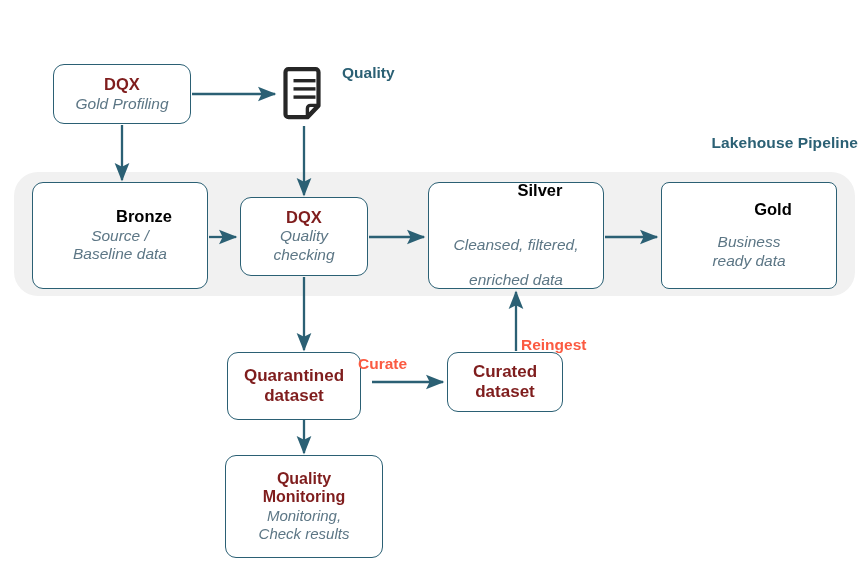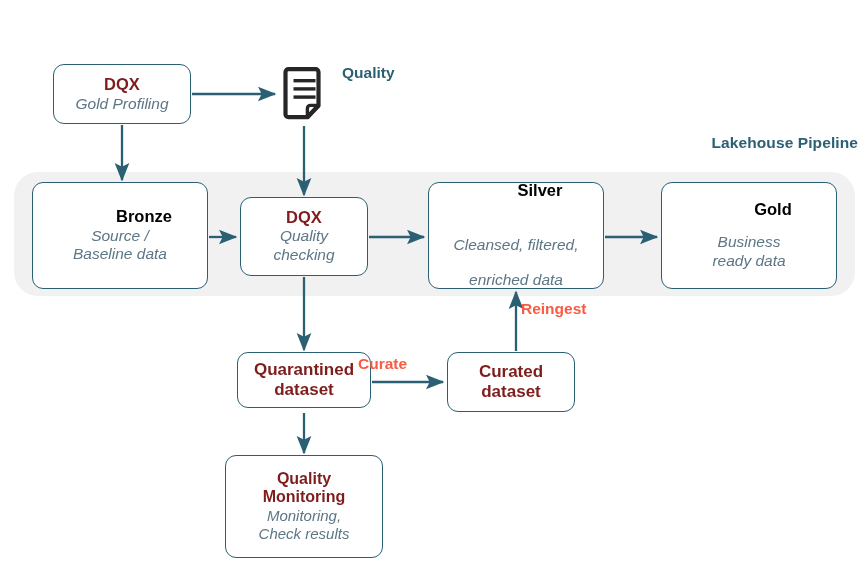--- a/index.html
+++ b/index.html
@@ -74,23 +74,23 @@
     color: #5c7685;
   }
   .ttl.green { color: #000000; margin-left: 48px; }
   .ttl.red   { color: #7f1d1d; }
 
   
   #node-dqx-profiling { left: 53px;  top: 64px;  width: 138px; height: 60px; }
   #node-bronze        { left: 32px;  top: 182px; width: 176px; height: 107px; }
   #node-dqx-check     { left: 240px; top: 197px; width: 128px; height: 79px; }
   #node-silver        { left: 428px; top: 182px; width: 176px; height: 107px; gap: 16px; }
-  #node-gold          { left: 661px; top: 182px; width: 176px; height: 107px; }
-  #node-quarantined   { left: 237px; top: 352px; width: 134px; height: 56px; }
-  #node-curated       { left: 447px; top: 352px; width: 128px; height: 60px; }
+  #node-gold          { left: 661px; top: 182px; width: 176px; height: 107px; border-radius: 8px; }
+  #node-quarantined   { left: 227px; top: 352px; width: 134px; height: 68px; }
+  #node-curated       { left: 447px; top: 352px; width: 116px; height: 60px; }
   #node-monitoring    { left: 225px; top: 455px; width: 158px; height: 103px; }
 
   #node-dqx-profiling .ttl { margin-bottom: 1px; }
   #node-monitoring .ttl { font-size: 16px; }
   #node-monitoring .sub { font-size: 15px; }
   #node-quarantined .ttl, #node-curated .ttl { font-size: 17px; }
 
   
   .free-text {
     position: absolute;
@@ -100,21 +100,21 @@
     line-height: 1.28;
   }
   #label-candidates { left: 342px; top: 63px; width: 112px; text-align: left; }
   .edge-label {
     position: absolute;
     color: #fb5a41;
     font-weight: bold;
     font-size: 15.5px;
   }
   #label-curate   { left: 358px; top: 355px; }
-  #label-reingest { left: 521px; top: 300px; }
+  #label-reingest { left: 521px; top: 336px; }
 
   
   #doc-icon {
     position: absolute;
     left: 283px;
     top: 66px;
     width: 44px;
     height: 58px;
   }
 </style>

